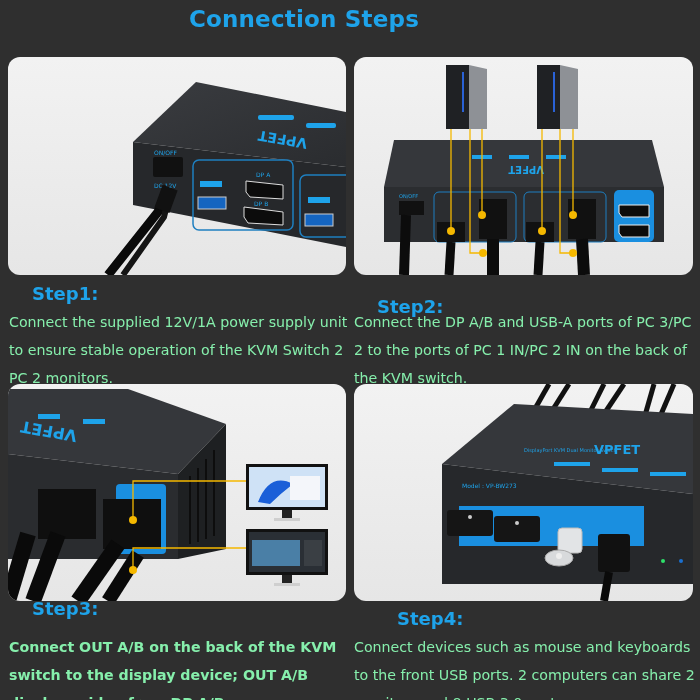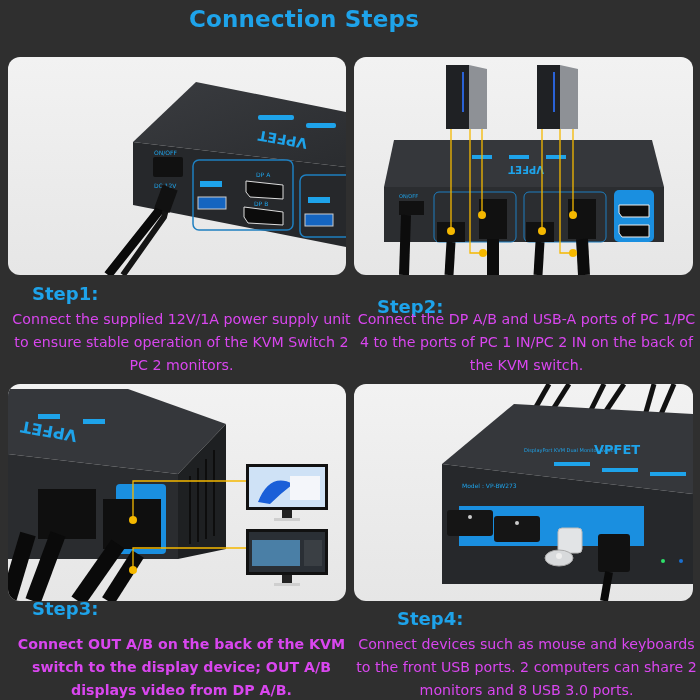--- a/index.html
+++ b/index.html
@@ -17,21 +17,21 @@
   }
   .p1 { left: 8px;   top: 57px;  width: 338px; height: 218px; }
   .p2 { left: 354px; top: 57px;  width: 339px; height: 218px; }
   .p3 { left: 8px;   top: 384px; width: 338px; height: 217px; }
   .p4 { left: 354px; top: 384px; width: 339px; height: 217px; }
 
   .step-label {
     position: absolute; font-size: 18px; font-weight: bold; color: #1ea3ea; margin-left: 23px;
   }
   .step-text {
-    position: absolute; font-size: 14.2px; line-height: 23px; color: #d946ef; width: 345px; text-align: center;
+    position: absolute; font-size: 14.2px; line-height: 28px; color: #86efac; width: 345px;
   }
   .s1l { left: 9px;   top: 283px; }
   .s1t { left: 9px;   top: 308px; }
   .s2l { left: 354px; top: 296px; }
   .s2t { left: 354px; top: 308px; }
   .s3l { left: 9px;   top: 598px; }
   .s3t { left: 9px;   top: 633px; font-weight: bold; }
   .s4l { left: 374px; top: 608px; }
   .s4t { left: 354px; top: 633px; }
 
@@ -139,21 +139,21 @@
         <circle cx="219" cy="158" r="4"></circle>
         <circle cx="219" cy="196" r="4"></circle>
     </g>
   </svg>
 </div>
 
 <div class="step-label s1l">Step1:</div>
 <div class="step-text s1t">Connect the supplied 12V/1A power supply unit to ensure stable operation of the KVM Switch 2 PC 2 monitors.</div>
 
 <div class="step-label s2l">Step2:</div>
-<div class="step-text s2t">Connect the DP A/B and USB-A ports of PC 1/PC 4 to the ports of PC 1 IN/PC 2 IN on the back of the KVM switch.</div>
+<div class="step-text s2t">Connect the DP A/B and USB-A ports of PC 3/PC 2 to the ports of PC 1 IN/PC 2 IN on the back of the KVM switch.</div>
 
 <div class="panel p3">
   <svg width="338" height="217" viewBox="0 0 338 217">
 
     <polygon points="0,5 120,5 218,40 170,90 0,70" fill="#35373b"></polygon>
 
     <polygon points="170,90 218,40 218,165 170,175" fill="#1e2022"></polygon>
     <g stroke="#0d0d0d" stroke-width="2">
       <line x1="182" y1="92" x2="182" y2="160"></line>
         <line x1="190" y1="84" x2="190" y2="158"></line>

